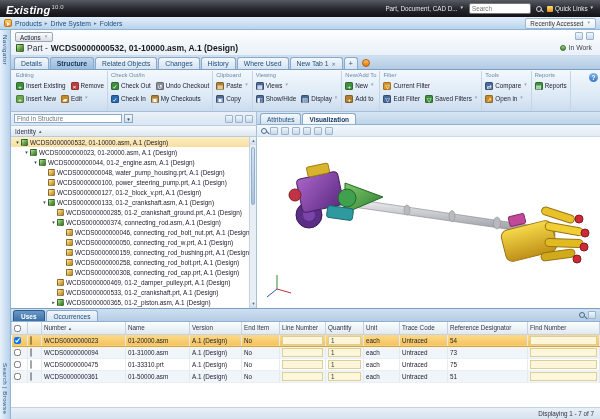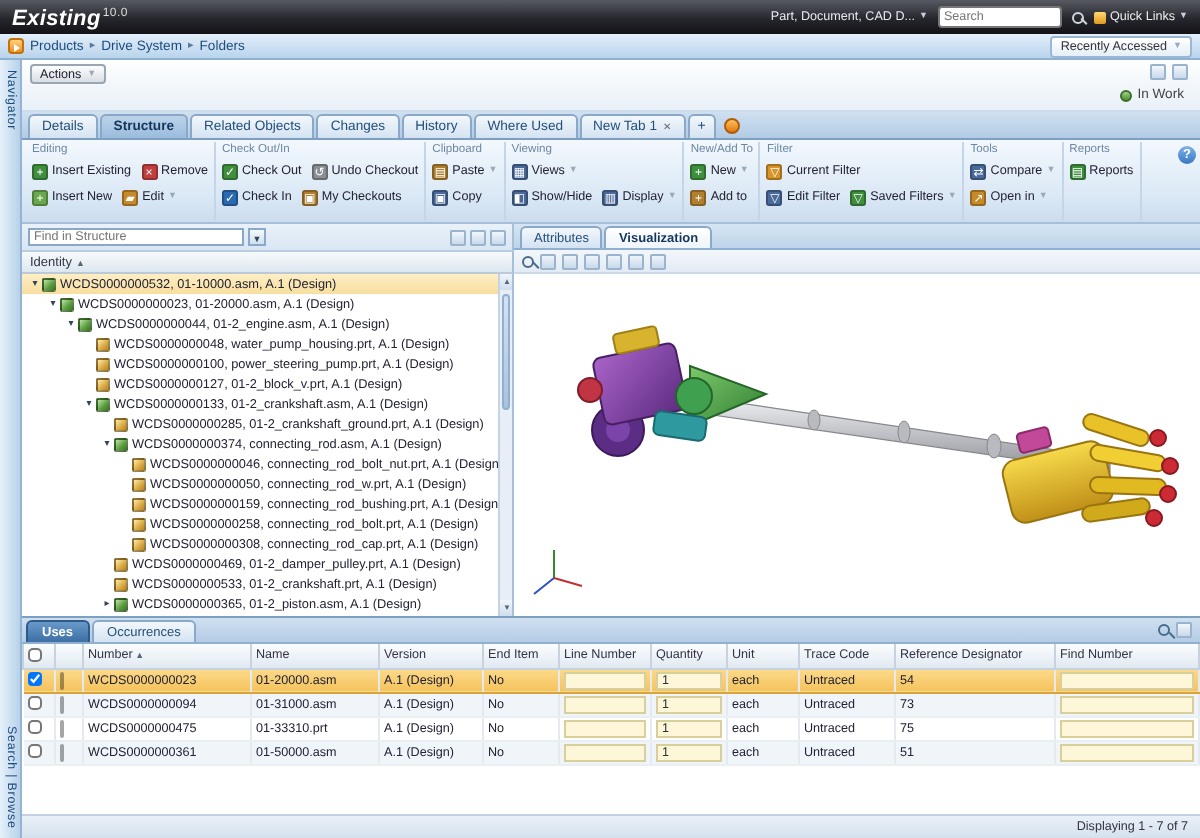--- a/index.html
+++ b/index.html
@@ -153,20 +153,25 @@
 </div>
 
 <div class="obj-header">
   <div class="actions-btn">
       <span>Actions</span>
       <span class="drop">▼</span>
     </div>
   <div class="hdr-icons">
     <span class="hicon"></span>
     <span class="hicon"></span>
+  </div>
+  <div class="title-row">
+    <span class="cube"></span>
+    <span class="title-type">Part -</span>
+    <span class="title-main">WCDS0000000532, 01-10000.asm, A.1 (Design)</span>
   </div>
   <div class="status-row">
     <span class="state-dot"></span>
     <span>In Work</span>
   </div>
 </div>
 
 <div class="tabstrip">
   <span style="display:flex;align-items:flex-end;gap:1px">
       <span class="tab">

